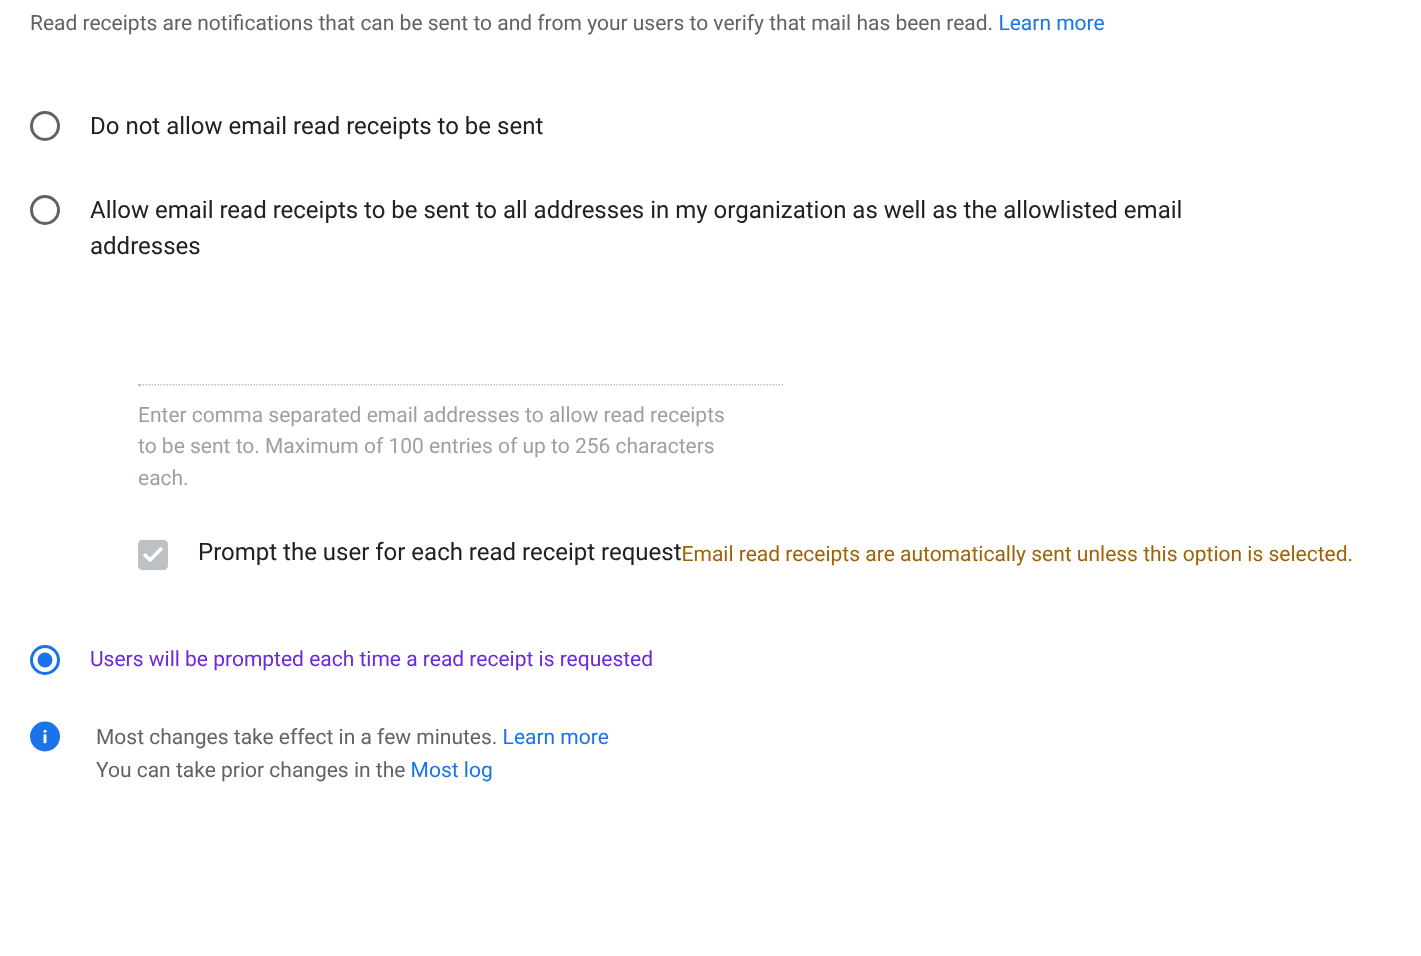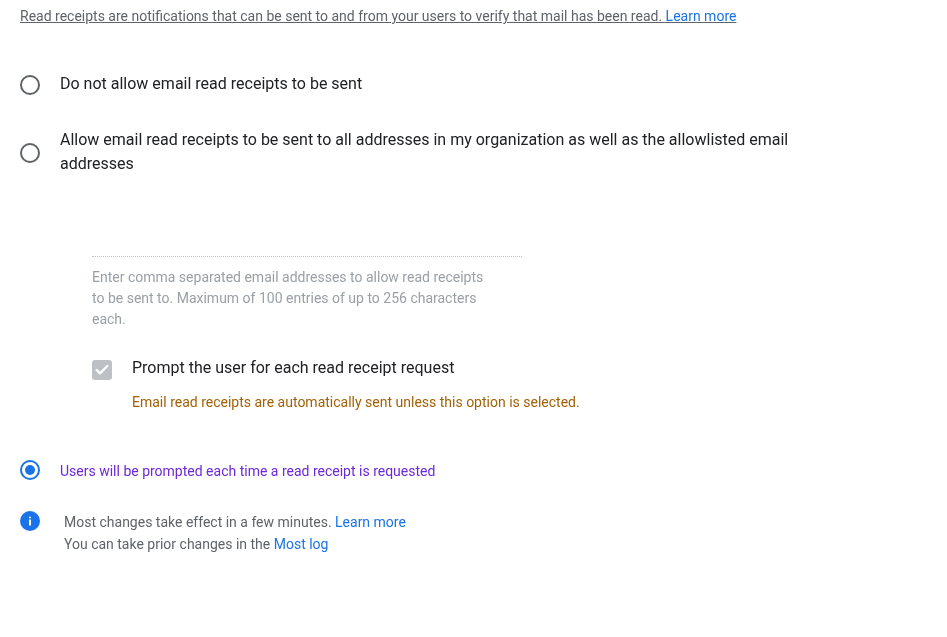--- a/index.html
+++ b/index.html
@@ -7,26 +7,25 @@
       font-family: Roboto, Arial, sans-serif;
       font-size: 14px;
       color: #3c4043;
       padding: 8px 20px 20px 20px;
       width: 947px;
     }
     .intro {
       color: #5f6368;
       font-size: 14px;
       margin-bottom: 48px;
-      text-decoration: underline;
     }
     .intro a { color: #1a73e8; text-decoration: none; cursor: pointer; }
 
     .radio-group { display: flex; flex-direction: column; }
-    .radio-option { display: flex; align-items: center; margin-bottom: 32px; }
+    .radio-option { display: flex; align-items: flex-start; margin-bottom: 32px; }
     .radio-option.selected { margin-bottom: 8px; }
 
     .radio {
       width: 20px; height: 20px;
       border: 2px solid #5f6368;
       border-radius: 50%;
       flex-shrink: 0;
       margin-right: 20px;
       margin-top: 2px;
       position: relative;
@@ -88,21 +87,21 @@
       background: #bdc1c6;
       flex-shrink: 0;
       margin-right: 20px;
       margin-top: 2px;
       display: flex;
       align-items: center;
       justify-content: center;
       cursor: pointer;
     }
     .checkbox svg { width: 16px; height: 16px; }
-    .checkbox-texts { display: flex; flex-direction: column; gap: 13px; }
+    .checkbox-texts { display: flex; flex-direction: row; }
     .checkbox-label { font-size: 16px; color: #202124; }
     .checkbox-sublabel { font-size: 14px; color: #a16207; margin-top: 4px; }
 
     .footer {
       display: flex;
       align-items: flex-start;
       margin-top: 23px;
     }
     .info-icon {
       width: 20px; height: 20px;

